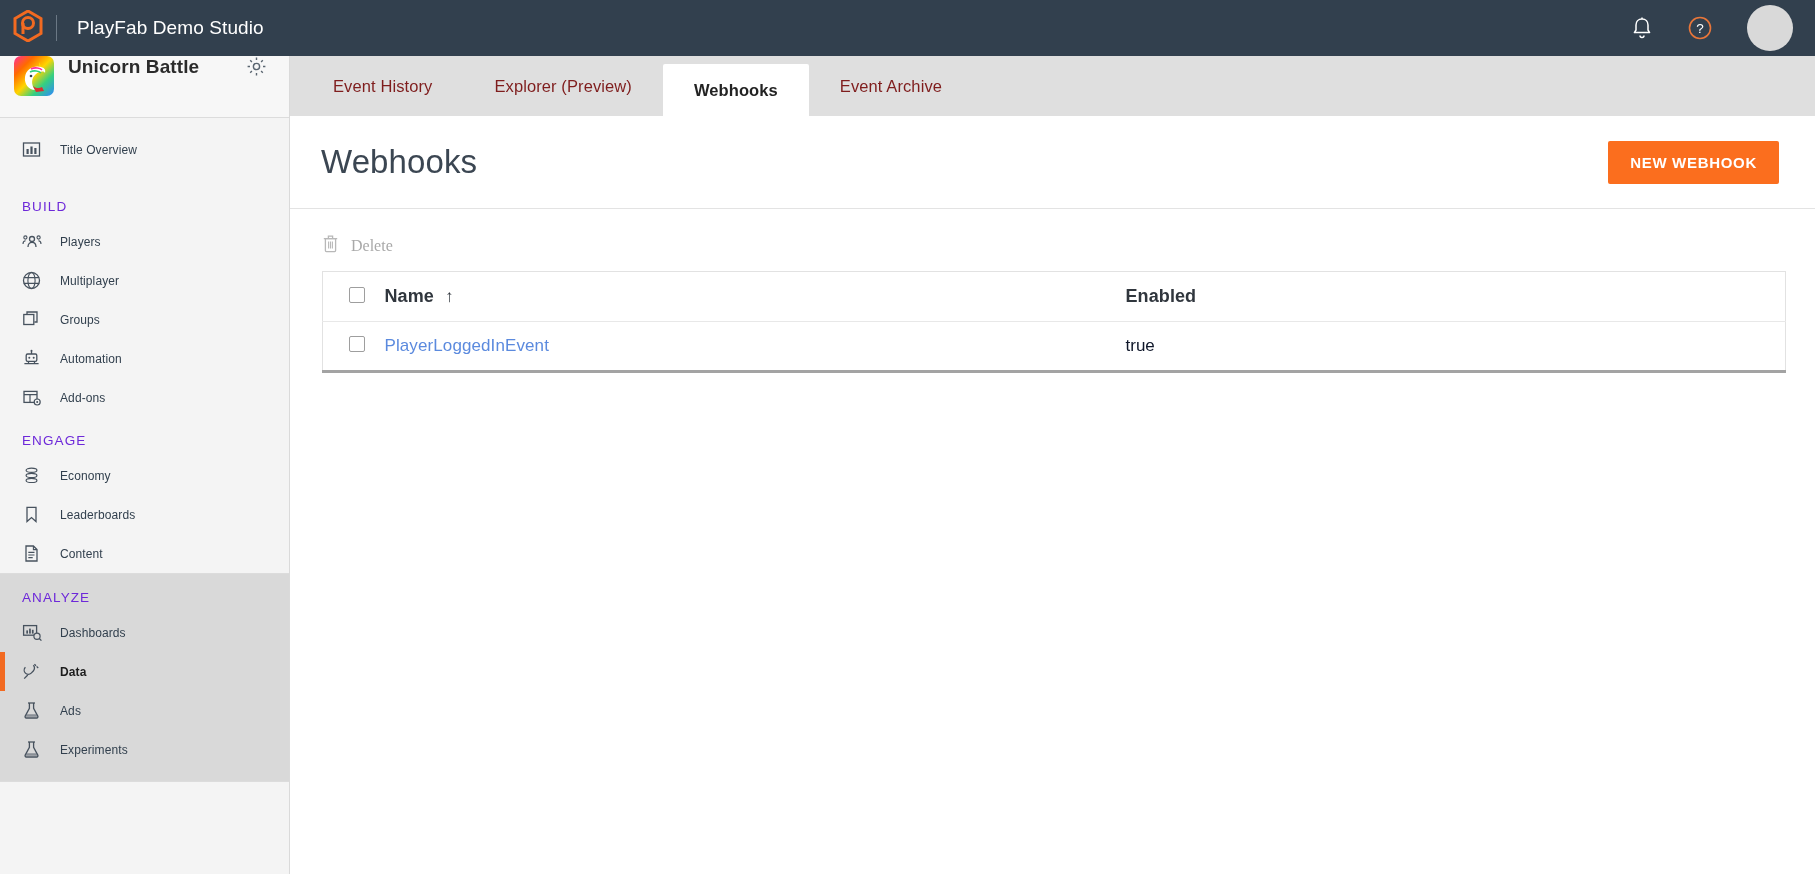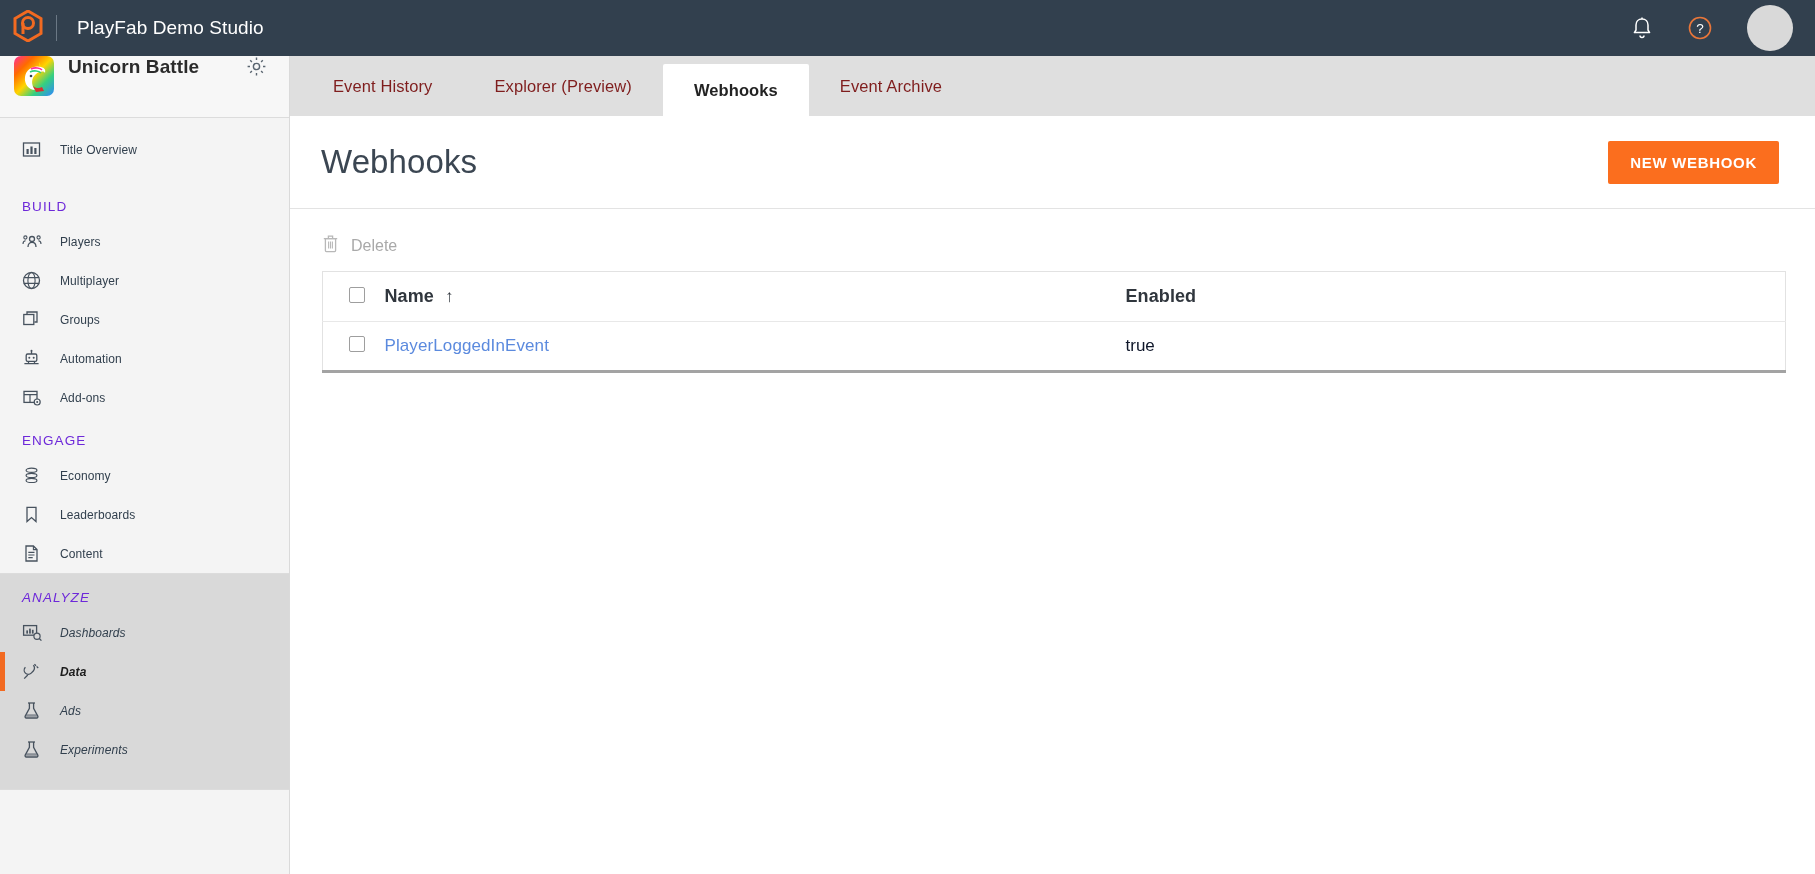--- a/index.html
+++ b/index.html
@@ -47,21 +47,21 @@
     width: 40px; height: 40px; border-radius: 7px; overflow: hidden; flex: none;
     background: linear-gradient(135deg,#ff2d9b 0%,#ff6a00 25%,#ffd400 50%,#35d07f 72%,#2f86ff 100%);
     position: relative;
   }
   .game-title {
     font-size: 19px; font-weight: 700; color: #2b2b2b; margin-left: 14px; letter-spacing: .1px;
   }
   .title-gear { margin-left: auto; margin-right: 22px; display: flex; cursor: pointer; }
 
   .nav-section { padding: 0; }
-  .nav-section.analyze { background: #d9d9d9; padding-bottom: 20px; font-style: italic; }
+  .nav-section.analyze { background: #d9d9d9; padding-bottom: 12px; }
   .nav-section.top-block { padding-top: 12px; padding-bottom: 14px; }
   .section-label {
     font-size: 13.5px; color: #6d28d9; letter-spacing: 1.1px;
     padding: 16px 0 8px 22px; text-transform: uppercase;
   }
   .nav-item {
     display: flex; align-items: center; height: 39px;
     padding-left: 22px; cursor: pointer; position: relative;
   }
   .nav-item .ni-icon {
@@ -109,21 +109,21 @@
     margin-left: auto; background: #fb6e1e; color: #ffffff;
     font-size: 15px; font-weight: 700; letter-spacing: .7px;
     border: none; border-radius: 2px; padding: 13px 22px; cursor: pointer;
     font-family: "Liberation Sans", sans-serif;
   }
 
   
   .cmd-bar { display: flex; align-items: center; padding: 25px 0 14px 32px; }
   .cmd-btn {
     display: flex; align-items: center; gap: 12px;
-    color: #a9a9a9; font-size: 16px; cursor: default;
+    color: #a9a9a9; font-size: 16px; cursor: default; font-family: Liberation Serif, serif;
   }
 
   
   .table-wrap { padding: 0 29px 0 32px; }
   .tbl { width: 100%; border-collapse: collapse; border: 1px solid #e2e2e2; }
   .tbl th, .tbl td {
     text-align: left; border-bottom: 1px solid #e8e8e8; height: 50px;
     padding: 0; vertical-align: middle;
   }
   .tbl tr:last-child td { border-bottom: 3px solid #a3a3a3; }

